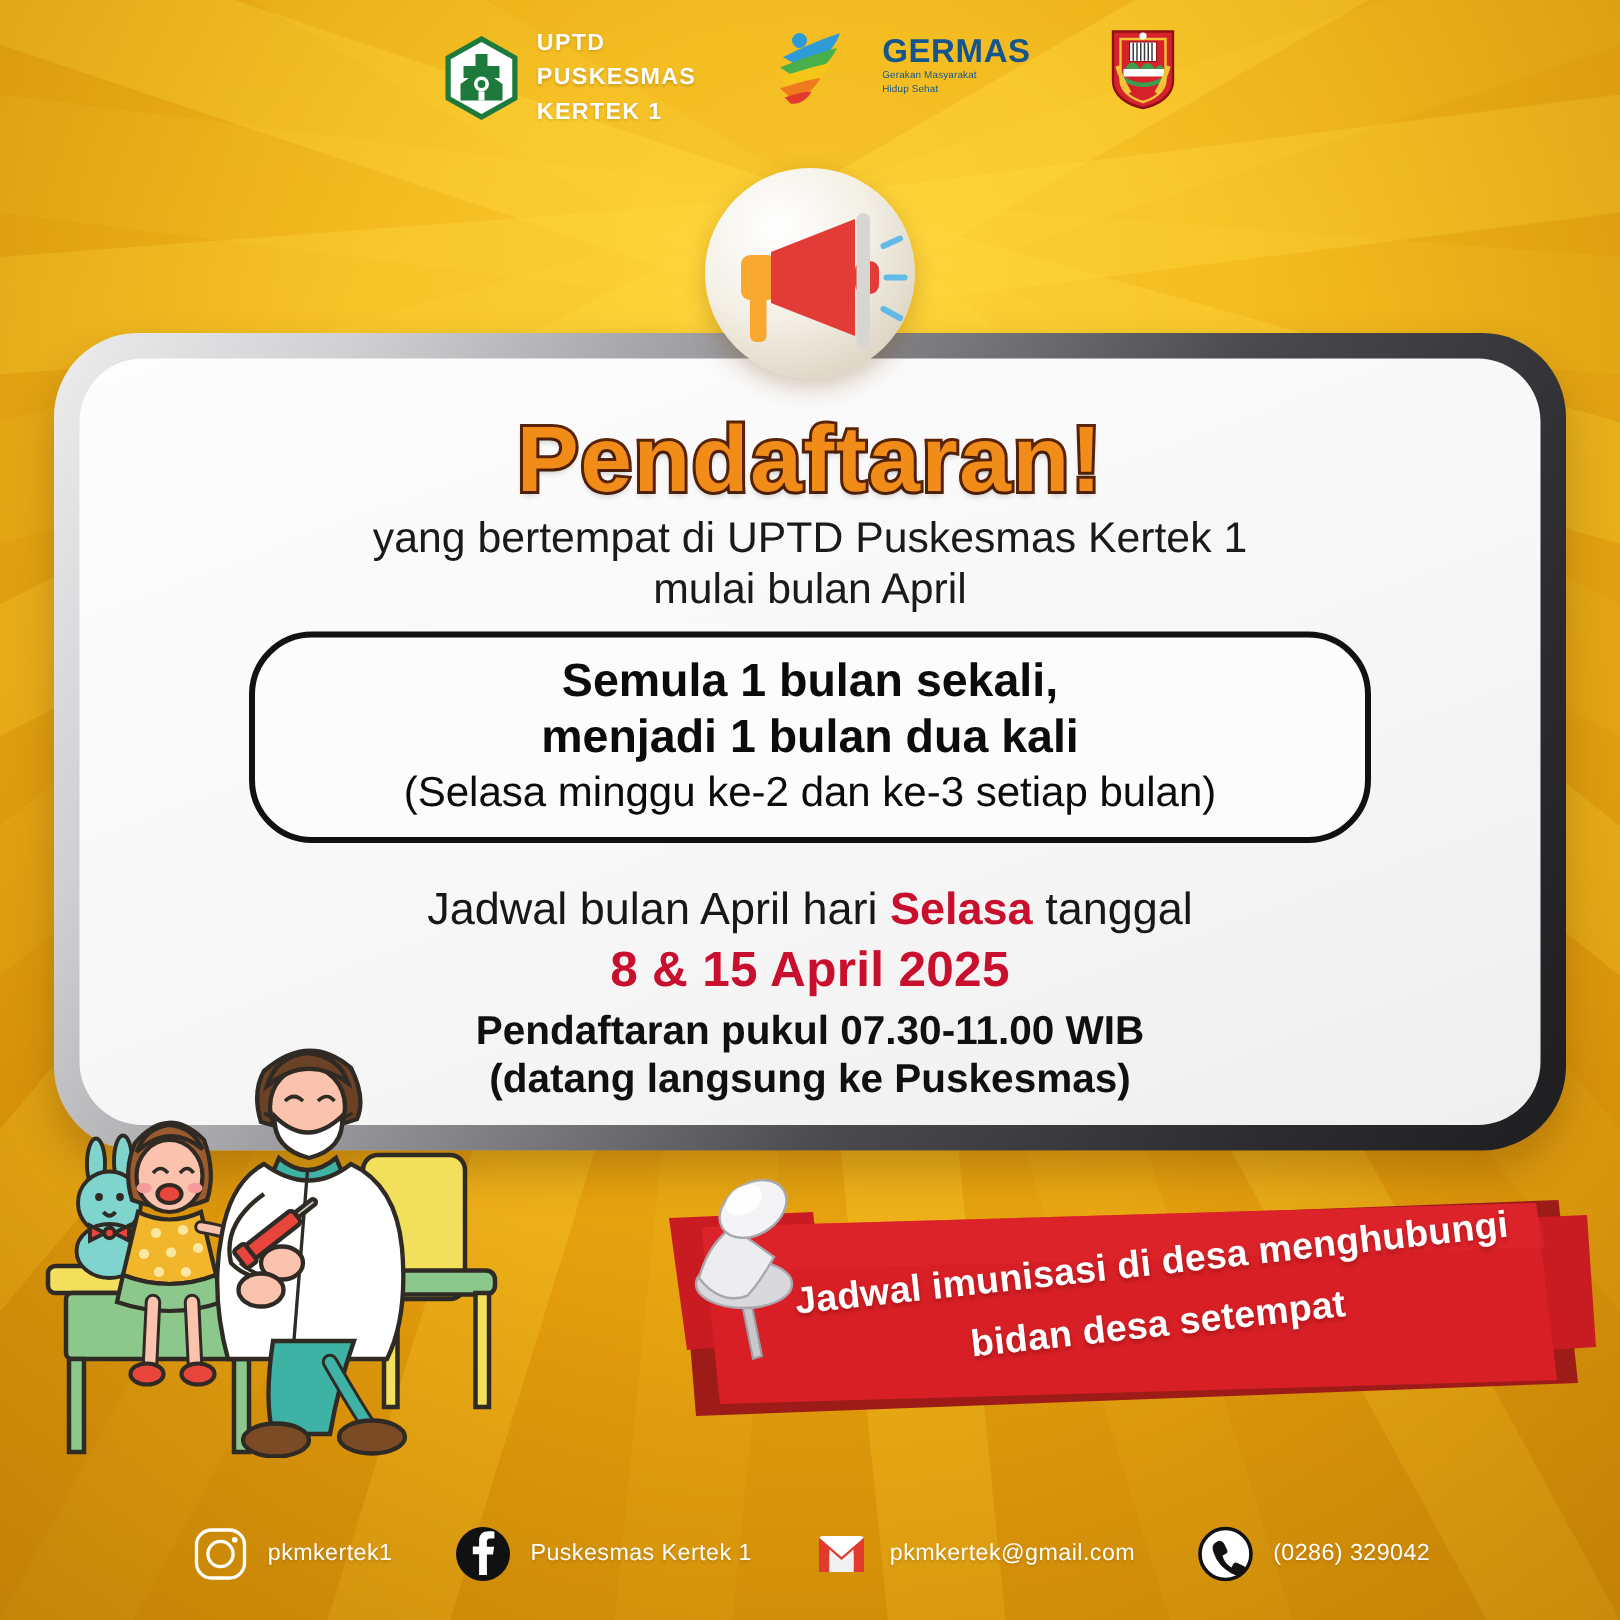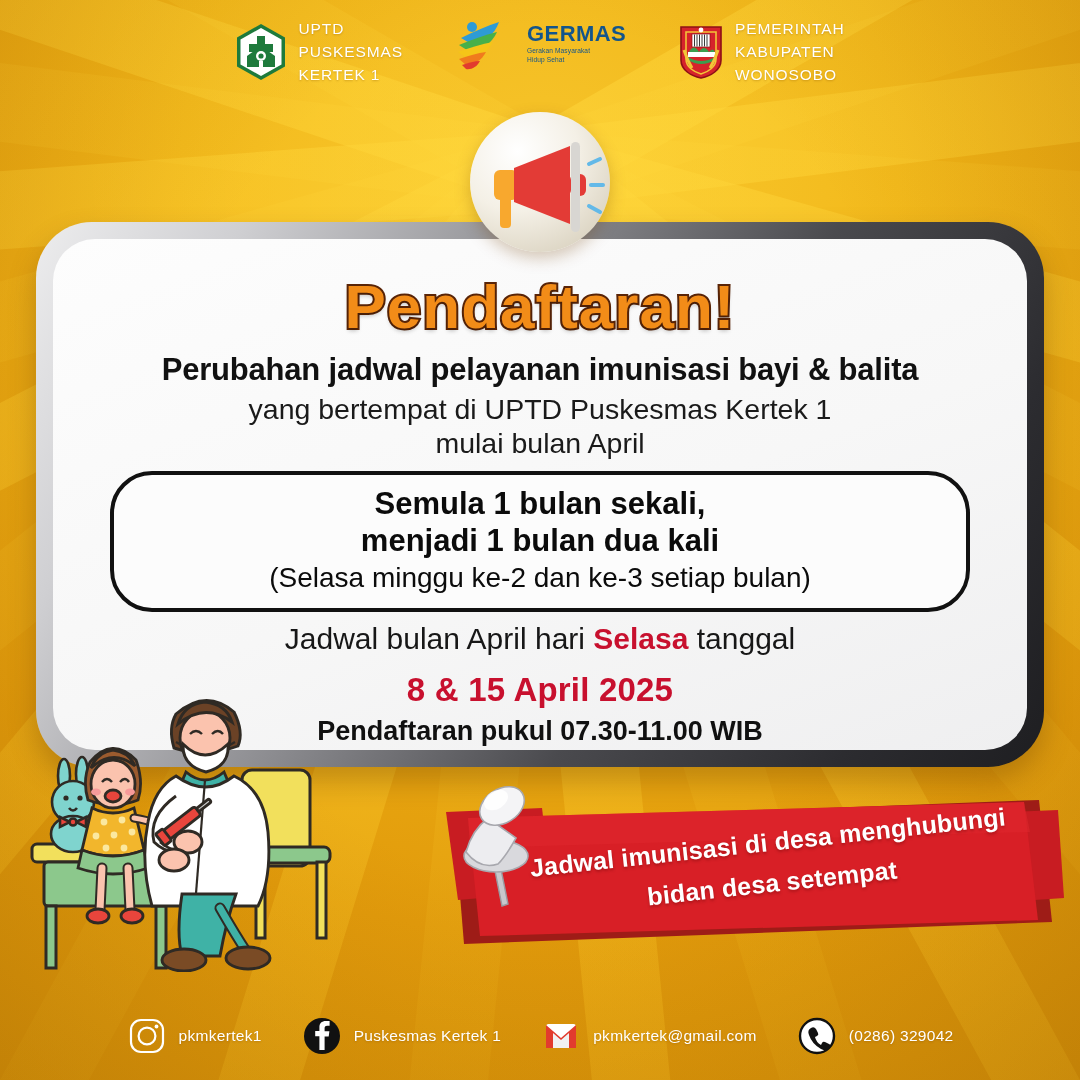--- a/index.html
+++ b/index.html
@@ -37,21 +37,21 @@
 
   
   .header {
     position:absolute; top:18px; left:0; width:1080px;
     display:flex; justify-content:center; align-items:flex-start;
     gap:52px; z-index:6;
   }
   .logo-block { display:flex; align-items:center; gap:11px; }
   .logo-text {
     color:#ffffff; font-size:15.5px; letter-spacing:.9px;
-    line-height:1.48; font-weight:400; text-align:left;
+    line-height:1.48; font-weight:700; text-align:left;
     text-shadow:0 1px 2px rgba(120,70,0,.32);
   }
 
   
   .hexlogo { width:52px; height:58px; flex:none; }
 
   
   .germas { display:flex; align-items:center; gap:22px; }
   .germas-mark { width:50px; height:52px; flex:none; }
   .germas-words { display:flex; flex-direction:column; line-height:1; }
@@ -111,34 +111,34 @@
   .sub1 {
     font-size:31px; font-weight:bold; color:#111;
     margin-top:14px; letter-spacing:-.2px;
   }
   .sub2 { font-size:28.5px; color:#1A1A1A; margin-top:5px; font-weight:400; }
   .sub3 { font-size:28.5px; color:#1A1A1A; margin-top:1px; font-weight:400; }
 
   
   .schedbox {
     margin:11px auto 0;
-    width:860px;
+    width:748px;
     border:4px solid #111;
     border-radius:42px;
     background:#FCFCFC;
     padding:11px 16px 13px;
   }
   .sb1 { font-size:31px; font-weight:bold; color:#0B0B0B; line-height:1.18; }
   .sb2 { font-size:31px; font-weight:bold; color:#0B0B0B; line-height:1.18; }
   .sb3 { font-size:28px; font-weight:normal; color:#0B0B0B; line-height:1.2; margin-top:2px; }
 
   
-  .dateline { font-size:30px; color:#171717; margin-top:10px; font-weight:400; }
+  .dateline { font-size:30px; color:#171717; margin-top:28px; font-weight:400; }
   .dateline .hl { color:#C8102E; font-weight:bold; }
-  .bigdate { font-size:33px; font-weight:bold; color:#C8102E; margin-top:15px; letter-spacing:.2px; }
+  .bigdate { font-size:33px; font-weight:bold; color:#C8102E; margin-top:3px; letter-spacing:.2px; }
   .reg1 { font-size:27px; font-weight:bold; color:#101010; margin-top:7px; }
   .reg2 { font-size:27px; font-weight:bold; color:#101010; margin-top:1px; }
 
   
   .illus { position:absolute; left:24px; top:672px; width:330px; height:300px; z-index:8; }
 
   
   .ribbon-wrap { position:absolute; left:424px; top:772px; width:640px; height:200px; z-index:8; }
   .ribbon-text {
     position:absolute; left:96px; top:50px; width:500px;
@@ -245,25 +245,20 @@
           <line x1="26.5" y1="10.5" x2="26.5" y2="22.5"></line>
             <line x1="29" y1="10.5" x2="29" y2="22.5"></line>
         </g>
         <path d="M11 28 Q16 19 21 28 Q26 20 31 28 Q35 23 37 28 Z" fill="#3C9E4E"></path>
         <rect x="10" y="28" width="27" height="5" fill="#ffffff"></rect>
         <path d="M10 33 Q23 41 37 33 L37 36 Q23 44 10 36 Z" fill="#3C9E4E"></path>
         <path d="M6 26 Q9 36 14 44" stroke="#F2C537" stroke-width="3" fill="none"></path>
         <path d="M40 26 Q37 36 32 44" stroke="#F2C537" stroke-width="3" fill="none"></path>
         <circle cx="23" cy="6" r="2.4" fill="#ffffff"></circle>
       </svg>
-      <div class="logo-text">
-        <div>PEMERINTAH</div>
-        <div>KABUPATEN</div>
-        <div>WONOSOBO</div>
-      </div>
     </div>
   </div>
 
   <div class="mega">
     <div class="mega-ball"></div>
     <svg viewBox="0 0 140 140">
       <rect x="24" y="58" width="24" height="30" rx="6" fill="#F8A82E"></rect>
       <rect x="30" y="82" width="11" height="34" rx="4" fill="#F8A82E"></rect>
       <path d="M44 56 L100 34 L100 112 L44 90 Z" fill="#E33B36"></path>
       <rect x="100" y="62" width="16" height="22" rx="6" fill="#E33B36"></rect>
@@ -274,21 +269,20 @@
         <line x1="119" y1="94" x2="130" y2="100"></line>
       </g>
     </svg>
   </div>
 
   <div class="board">
     <div class="board-inner">
 
       <div class="headline">Pendaftaran!</div>
 
-      <div class="sub1">Perubahan jadwal pelayanan imunisasi bayi &amp; balita</div>
       <div class="sub2">yang bertempat di UPTD Puskesmas Kertek 1</div>
       <div class="sub3">mulai bulan April</div>
 
       <div class="schedbox">
         <div class="sb1">Semula 1 bulan sekali,</div>
         <div class="sb2">menjadi 1 bulan dua kali</div>
         <div class="sb3">(Selasa minggu ke-2 dan ke-3 setiap bulan)</div>
       </div>
 
       <div class="dateline"><span>Jadwal bulan April hari </span><span class="hl">Selasa</span><span> tanggal</span></div>

